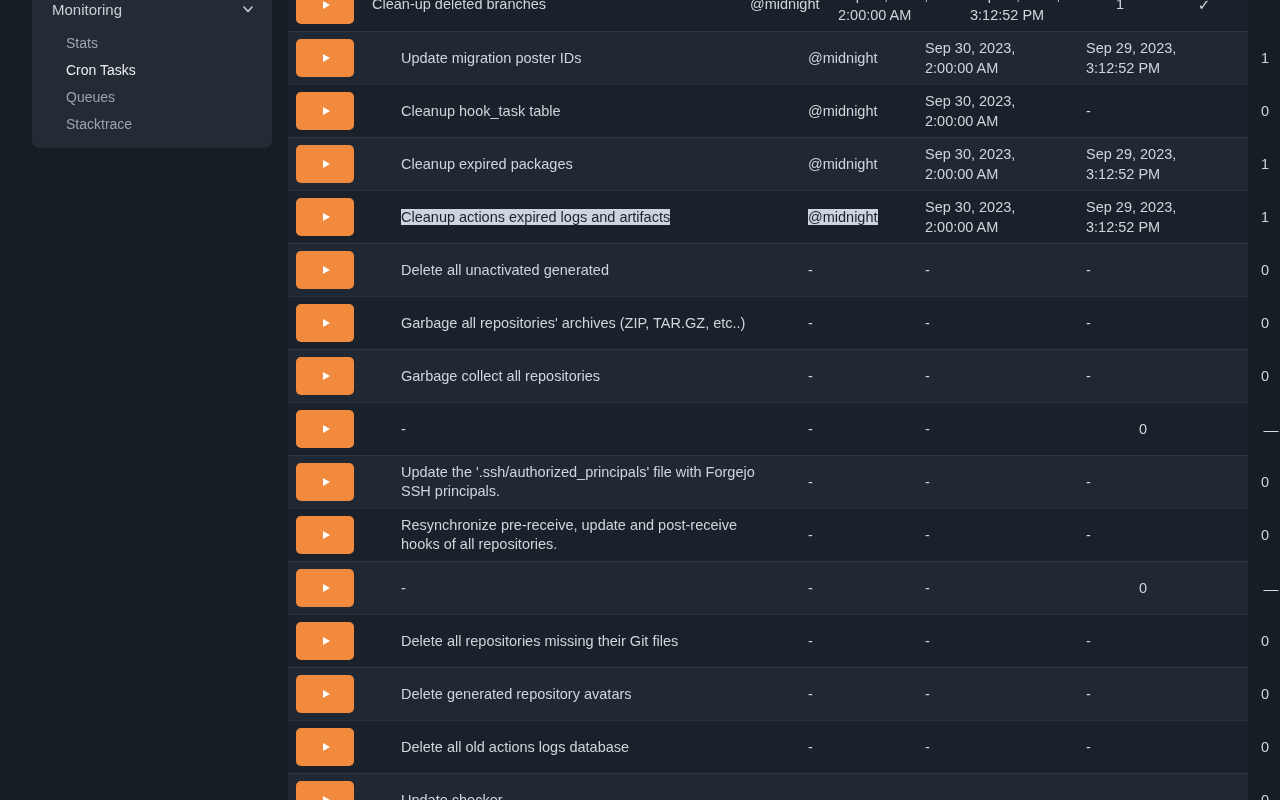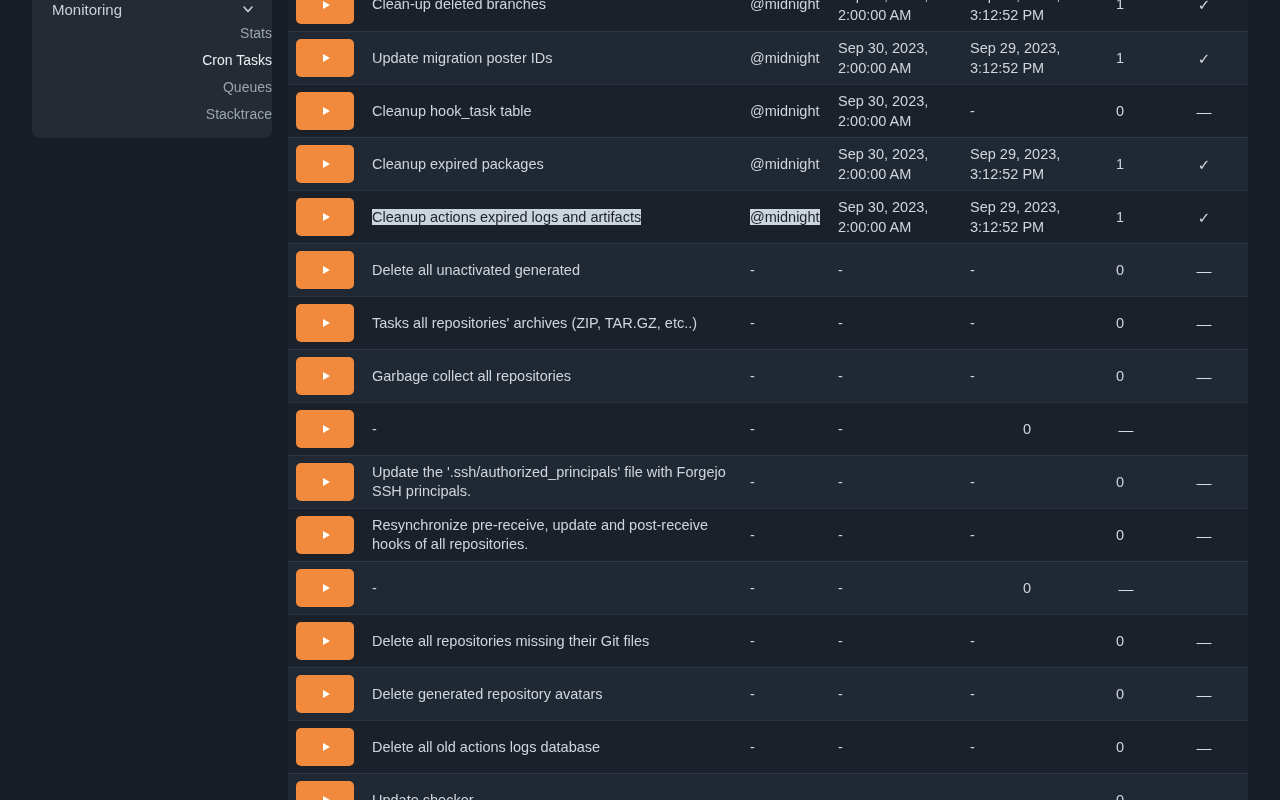--- a/index.html
+++ b/index.html
@@ -18,40 +18,40 @@
     border-radius:8px;
     padding:12px 0 10px 0;
   }
   .sidebar-header {
     display:flex; align-items:center; justify-content:space-between;
     padding:0 18px 0 20px; height:18px;
     font-size:15px; color:#c9d0d7; cursor:pointer;
   }
   .chevron { width:12px; height:12px; flex:0 0 auto; }
   .chevron svg { display:block; stroke:#c9d0d7; }
-  .sidebar-items { margin-top:2px;text-align:right; }
+  .sidebar-items { margin-top:12px; }
   .sidebar-item {
     line-height:27px; height:27px;
     padding-left:34px; font-size:14px; color:#9aa4ae; cursor:pointer;
   }
   .sidebar-item.active { color:#eceff2; font-weight:normal; }
 
   
   .cron-table {
     position:absolute; left:288px; top:-22px; width:960px;
   }
   .row {
     display:grid;
     grid-template-columns:76px 378px 88px 132px 130px 56px 100px;
     min-height:53px;
     align-items:center;
   }
   .row.odd  { background:#1a212a; }
   .row.even { background:#202834; }
-  .row + .row { border-top:1px solid rgba(142,162,182,0.13); }
+  .row + .row { border-top:1px solid rgba(142,162,182,0.13);gap:29px; }
 
   .cell { font-size:14.5px; line-height:19px; }
   .cell-btn { display:flex; align-items:center; justify-content:flex-start; padding-left:8px; }
   .run-btn {
     width:58px; height:38px; border:none; border-radius:5px;
     background:#f18a3d; cursor:pointer;
     display:flex; align-items:center; justify-content:center;
   }
   .play-tri {
     width:0; height:0; margin-left:2px;
@@ -227,21 +227,21 @@
     <div class="cell cell-count">0</div>
     <div class="cell cell-status">—</div>
   </div>
     <div class="row odd">
     <div class="cell cell-btn">
       <button class="run-btn">
         <span class="play-tri"></span>
       </button>
     </div>
     <div class="cell cell-name">
-      <span class="sel-text">Tasks all repositories' archives (ZIP, TAR.GZ, etc..)</span>
+      <span class="sel-text">Garbage all repositories' archives (ZIP, TAR.GZ, etc..)</span>
     </div>
     <div class="cell cell-sched">
       <span class="sel-text">-</span>
     </div>
     <div class="cell cell-date">
       <div>-</div>
       <div></div>
     </div>
     <div class="cell cell-date">
       <div>-</div>

